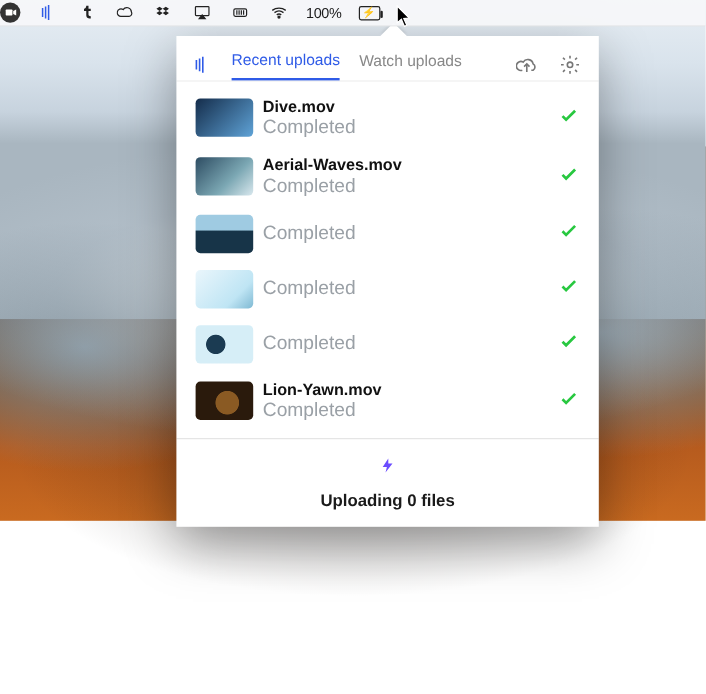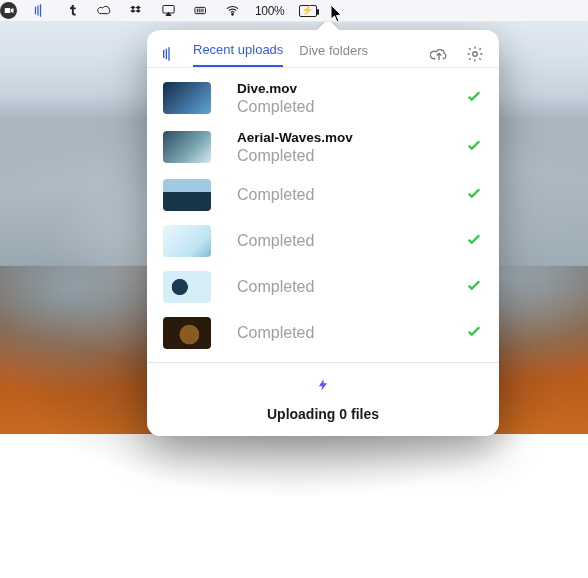--- a/index.html
+++ b/index.html
@@ -44,37 +44,37 @@
   .battery-text { font-size:12px; letter-spacing:-0.3px;}
   .chg { width:18px; height:12px; border:1px solid #222; border-radius:2px; position:relative; display:flex; align-items:center; justify-content:center;}
   .chg:after{content:""; position:absolute; right:-3px; top:3px; width:2px; height:6px; background:#222; border-radius:1px;}
   .chg span{font-size:9px; line-height:1;}
   .cursor { position:absolute; top:4px; left:330px; z-index:10; }
 
   
   .pop-wrap { position:absolute; top:30px; left:147px; width:352px; z-index:4; }
   .arrow { width:0;height:0; border-left:11px solid transparent; border-right:11px solid transparent; border-bottom:11px solid #fff; position:absolute; top:-11px; left:170px; filter: drop-shadow(0 -2px 1px rgba(0,0,0,0.08)); }
   .popover {
-    background:#fff; border-radius:13px; box-shadow:0 14px 40px rgba(0,0,0,0.35);
+    background:#fff; border-radius:0; box-shadow:0 14px 40px rgba(0,0,0,0.35);
     overflow:hidden;
   }
   .tabs {
     display:flex; align-items:center; padding:10px 14px 0 14px; gap:16px; font-size:13px; color:#888;
   }
   .tabs .brand { color:#2f5be7; display:flex; align-items:center; }
   .tabs .tab { padding:2px 0 8px 0; cursor:pointer; }
   .tabs .tab.active { color:#2f5be7; border-bottom:2px solid #2f5be7; font-weight:500; }
   .tabs .spacer { flex:1; }
   .tabs .ticon { color:#666; width:20px; height:20px; display:flex; align-items:center; justify-content:center; }
   .tabs .ticon svg { width:18px; height:18px; stroke:#777; }
   .divider { height:1px; background:rgba(0,0,0,0.07); }
 
   .list { padding:6px 0; }
   .row {
-    display:flex; align-items:center; gap:26px; padding:7px 16px;
+    display:flex; align-items:center; gap:8px; padding:7px 16px;
   }
   .thumb { width:48px; height:32px; border-radius:4px; flex:none; }
   .t0 { background:linear-gradient(135deg,#142c4a,#5fa3d7);}
   .t1 { background:linear-gradient(135deg,#2d4c62,#7ba7b3 60%,#d9e8ee);}
   .t2 { background:linear-gradient(180deg,#9fcbe2 40%,#173448 42%);}
   .t3 { background:linear-gradient(135deg,#eaf6fc,#bfe5f4 70%,#7fb9d3);}
   .t4 { background:radial-gradient(circle at 35% 50%,#1b3b52 22%,#d6eef7 24%);}
   .t5 { background:radial-gradient(circle at 55% 55%,#8a5a23 30%,#2a1a0c 32%);}
   .meta { flex:1; min-width:0; }
   .name { font-size:13.5px; font-weight:700; color:#111; line-height:1.25; white-space:nowrap; overflow:hidden; text-overflow:ellipsis;}
@@ -160,21 +160,21 @@
   <div class="popover">
     <div class="tabs">
       <span class="brand">
         <svg width="16" height="16" viewBox="0 0 24 24" fill="none" stroke="currentColor" stroke-width="2">
             <path d="M4 6 C4 12 4 12 4 18"></path>
             <path d="M8 4 C8 12 8 12 8 20"></path>
             <path d="M12 2 C12 12 12 12 12 22"></path>
           </svg>
       </span>
       <span class="tab active">Recent uploads</span>
-      <span class="tab">Dive folders</span>
+      <span class="tab">Watch uploads</span>
       <span class="spacer"></span>
       <span class="ticon">
         <svg viewBox="0 0 24 24" fill="none" stroke-width="1.8">
             <path d="M7 18a5 5 0 1 1 1-9 6 6 0 0 1 11 2 4 4 0 0 1 0 7h-2"></path>
             <path d="M12 20V12"></path>
             <path d="M9 14l3-3 3 3"></path>
           </svg>
       </span>
       <span class="ticon">
         <svg viewBox="0 0 24 24" fill="none" stroke-width="1.8">
@@ -229,20 +229,21 @@
         <div class="meta">
           <div class="status">Completed</div>
         </div>
         <span class="check"><svg viewBox="0 0 24 24">
               <path d="M5 13l4 4 10-10"></path>
             </svg></span>
       </div>
       <div class="row">
         <div class="thumb t5"></div>
         <div class="meta">
+          <div class="name">Lion-Yawn.mov</div>
           <div class="status">Completed</div>
         </div>
         <span class="check"><svg viewBox="0 0 24 24">
               <path d="M5 13l4 4 10-10"></path>
             </svg></span>
       </div>
     </div>
 
     <div class="footer">
       <span class="bolt">

